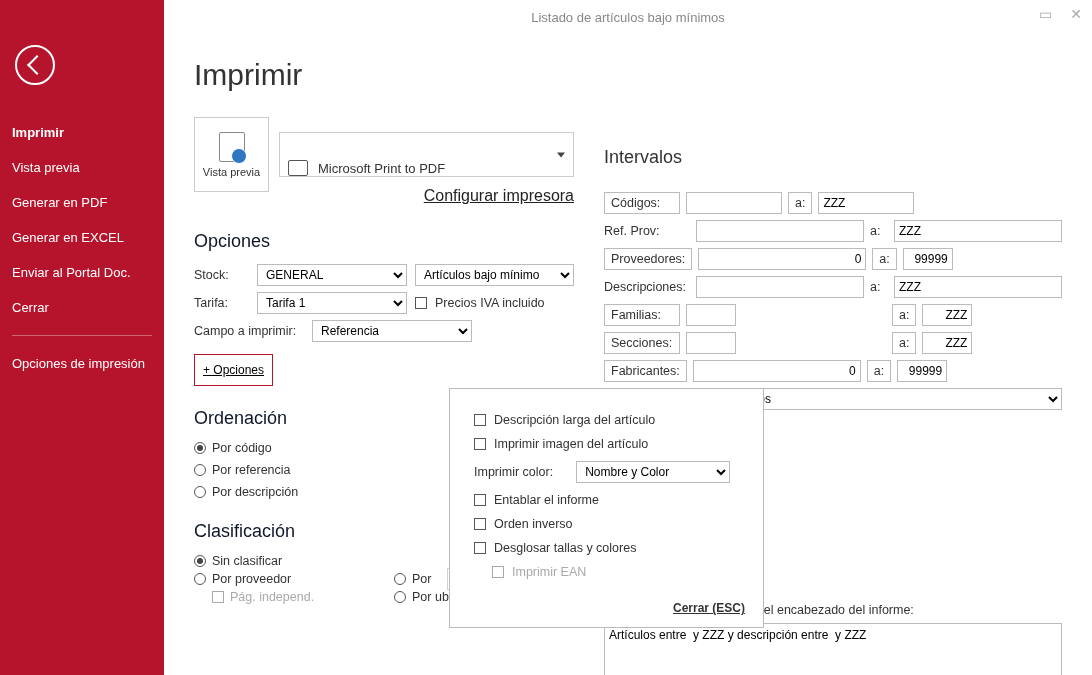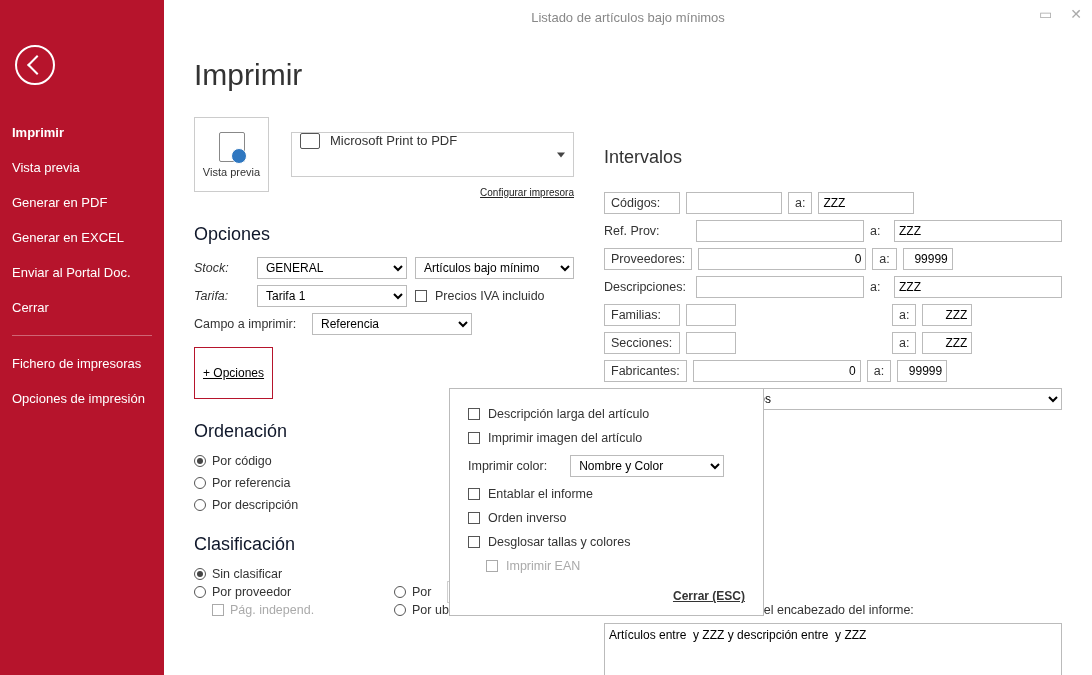--- a/index.html
+++ b/index.html
@@ -24,34 +24,34 @@
   .content { display: flex; gap: 30px; }
   .left-col { width: 380px; }
   .right-col { flex: 1; }
 
   
   .toprow { display: flex; gap: 10px; align-items: flex-start; }
   .vp-box { width: 75px; height: 75px; border: 1px solid #ccc; display: flex; flex-direction: column; align-items: center; justify-content: center; gap: 4px; }
   .vp-box .icon { width:26px; height:30px; position:relative; }
   .vp-box .icon::before { content:""; position:absolute; inset:0; border:1px solid #888; border-radius:2px; background:#fff; }
   .vp-box .icon::after { content:""; position:absolute; right:-2px; bottom:-2px; width:14px; height:14px; background:#2f77c0; border-radius:50%; border:1px solid #fff; }
-  .printer-box { flex:1; height:45px; border:1px solid #ccc; display:flex; align-items:flex-start; padding:0 8px; margin-top:15px; position:relative;margin-left:12px; }
+  .printer-box { flex:1; height:45px; border:1px solid #ccc; display:flex; align-items:flex-end; padding:0 8px; margin-top:15px; position:relative; }
   .printer-box .picon { width:20px; height:16px; margin-right:10px; position:relative; }
   .printer-box .picon::before { content:""; position:absolute; inset:0; border:1px solid #555; border-radius:2px; }
   .printer-box .caret { position:absolute; right:8px; top:50%; transform:translateY(-50%); width:0; height:0; border-left:4px solid transparent; border-right:4px solid transparent; border-top:5px solid #444; }
-  .config-link { text-align:right; margin-top:10px; margin-bottom:18px; color:#222; text-decoration:underline; cursor:pointer; font-size:10px; }
+  .config-link { text-align:right; margin-top:10px; margin-bottom:18px; color:#222; text-decoration:underline; cursor:pointer; font-size:16px; }
 
   h2 { font-size:18px; font-weight:400; color:#0f172a; margin:8px 0 12px; }
 
   .row { display:flex; align-items:center; gap:8px; margin-bottom:6px; font-size:12.5px; }
   .label { width:110px; }
-  .label.sm { width:55px;font-style:italic; }  
+  .label.sm { width:55px; }  
   select, .select { height:22px; border:1px solid #bbb; font-size:12px; padding:0 4px; background:#fff; }
   input[type=text] { height:22px; border:1px solid #bbb; font-size:12px; padding:0 4px; }
-  .btn-opt { border:1px solid #b6142c; padding:18px 8px; font-size:12px; text-decoration:underline; background:#fff; cursor:pointer; margin-top:6px; }
+  .btn-opt { border:1px solid #b6142c; padding:8px 8px; font-size:12px; text-decoration:underline; background:#fff; cursor:pointer; margin-top:6px; }
 
   .radios { display:flex; flex-direction:column; gap:8px; font-size:12.5px;}
   .radio-row { display:flex; align-items:center; gap:6px; }
   .radio { width:12px; height:12px; border:1px solid #555; border-radius:50%; display:inline-block; position:relative; }
   .radio.checked::after { content:""; position:absolute; inset:2px; background:#444; border-radius:50%; }
   .chk { width:12px; height:12px; border:1px solid #555; display:inline-block; position:relative; }
   .chk.disabled { opacity:0.5; }
   .muted { color:#aaa; }
 
   .class-grid { display:grid; grid-template-columns:1fr 1fr; gap:0 20px; font-size:12.5px; }
@@ -63,40 +63,39 @@
   .ilabel  { padding:3px 0; min-width:86px; display:inline-block; }
   .a-box { border:1px solid #bbb; padding:3px 6px; }
   input.short { width:50px; text-align:right;}
   input.mid   { width:96px;}
   input.long  { width:168px;}
 
   .enc-section { margin-top:20px; }
   textarea { width:100%; height:60px; border:1px solid #bbb; resize:none; font-size:12px; padding:4px; font-family:inherit; }
 
   
-  .popup { position:absolute; left:285px; top:388px; width:315px; background:#fff; border:1px solid #bbb; padding:18px; font-size:12.5px; z-index:5; }
+  .popup { position:absolute; left:285px; top:388px; width:315px; background:#fff; border:1px solid #bbb; padding:24px; font-size:12.5px; z-index:5; }
   .popup .row { margin-bottom:10px; }
   .popup .close { position:absolute; right:18px; bottom:12px; text-decoration:underline; font-weight:600; font-size:12px; cursor:pointer; }
 </style>
 </head>
 <body>
 
 <div class="app">
   <div class="sidebar">
     <div class="back-btn">
       <div class="back-arrow"></div>
     </div>
     <div class="sidebar-item active">Imprimir</div>
     <div class="sidebar-item">Vista previa</div>
     <div class="sidebar-item">Generar en PDF</div>
     <div class="sidebar-item">Generar en EXCEL</div>
     <div class="sidebar-item">Enviar al Portal Doc.</div>
     <div class="sidebar-item">Cerrar</div>
     <div class="sidebar-sep"></div>
-    <div class="sidebar-item">Fichero de impresoras</div>
     <div class="sidebar-item">Opciones de impresión</div>
   </div>
 
   <div class="main">
     <div class="titlebar">Listado de artículos bajo mínimos</div>
     <div class="win-btns">
       <span>▭</span>
       <span>✕</span>
     </div>
 

